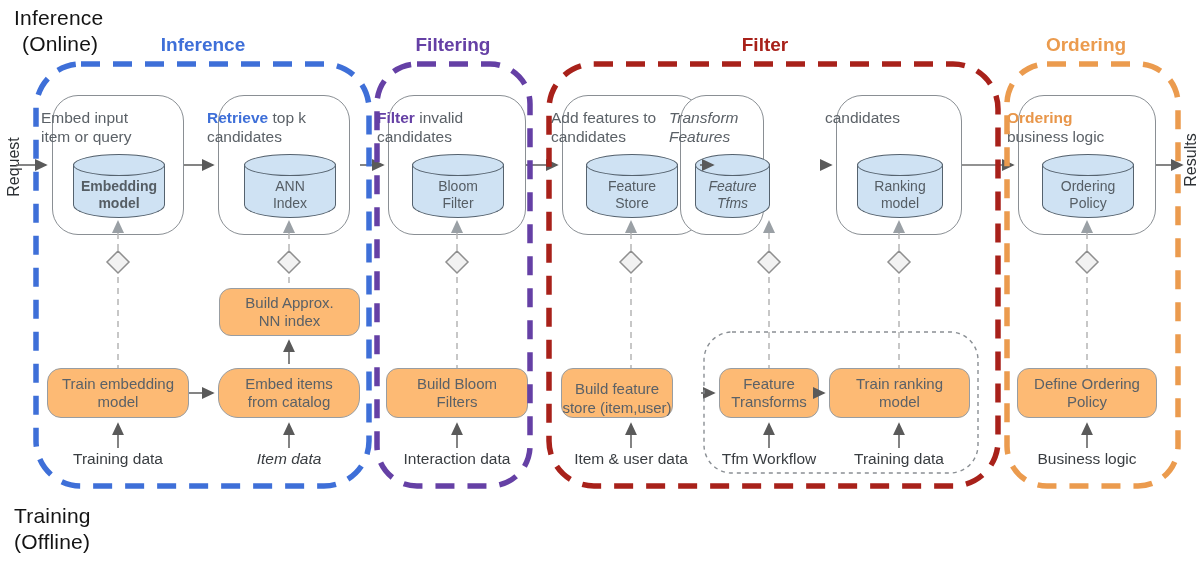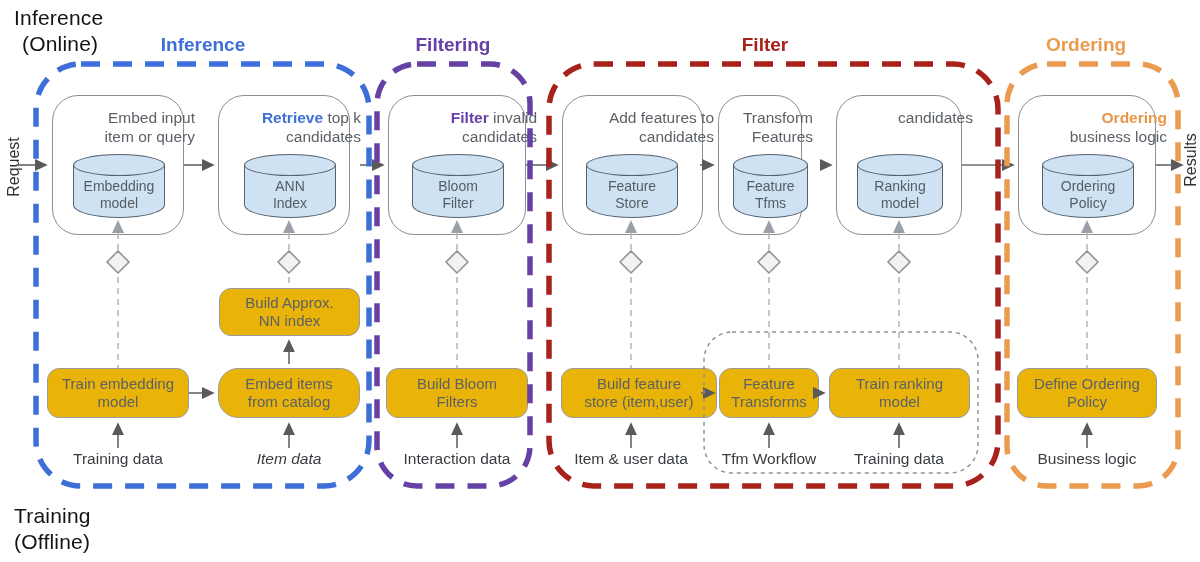--- a/index.html
+++ b/index.html
@@ -25,21 +25,21 @@
   .t-blue   { color:#3e6fd8; }
   .t-purple { color:#6540a5; }
   .t-red    { color:#a8211a; }
   .t-orange { color:#eb9b4e; }
   
   .obox {
     position:absolute; top:95px; height:140px; background:#ffffff;
     border:1.6px solid #8a8f94; border-radius:26px; box-sizing:border-box; z-index:2;
   }
   .obox-title {
-    position:absolute; top:12px; left:-12px; right:-12px; text-align:right;
+    position:absolute; top:12px; left:-12px; right:-12px; text-align:left;
     font-size:15.5px; line-height:19px; color:#5b6167;
   }
   .ac { font-weight:700; }
   .ac-blue   { color:#3e6fd8; }
   .ac-purple { color:#6540a5; }
   .ac-red    { color:#a8211a; }
   .ac-orange { color:#e8964a; }
   
   .cyl { position:absolute; top:58px; height:64px; z-index:2; }
   .cyl-top {
@@ -50,21 +50,21 @@
     position:absolute; left:0; right:0; top:10px; bottom:0; background:#cfe2f3;
     border:1.6px solid #55626e; border-top:none; box-sizing:border-box;
     border-radius:0 0 50% 50% / 0 0 13px 13px; z-index:1;
   }
   .cyl-text {
     position:absolute; left:-10px; right:-10px; top:24px; text-align:center;
     font-size:14px; line-height:17px; color:#555d64; z-index:3;
   }
   
   .bbox {
-    position:absolute; background:#eab308; border:1.4px solid #989da2;
+    position:absolute; background:#fdba74; border:1.4px solid #989da2;
     border-radius:12px; box-sizing:border-box; z-index:2;
     display:flex; flex-direction:column; justify-content:center;
     text-align:center; font-size:15px; line-height:18.5px; color:#5b6167;
   }
   
   .inlabel {
     position:absolute; top:450px; width:170px; text-align:center;
     font-size:15.5px; color:#393d41; z-index:2;
   }
   
@@ -90,21 +90,21 @@
   <div class="sec-title t-blue" style="left:113px;">Inference</div>
   <div class="sec-title t-purple" style="left:363px;">Filtering</div>
   <div class="sec-title t-red" style="left:675px;">Filter</div>
   <div class="sec-title t-orange" style="left:996px;">Ordering</div>
 
   <div class="obox" style="left:52px; width:132px;">
     <div class="obox-title">
       <div><span>Embed input</span></div>
       <div>item or query</div>
     </div>
-    <div class="cyl" style="left:20px; width:92px;">
+    <div class="cyl" style="left:20px; width:92px;font-weight:bold;">
       <div class="cyl-body"></div>
       <div class="cyl-top"></div>
       <div class="cyl-text">
         <div>Embedding</div>
         <div>model</div>
       </div>
     </div>
   </div>
 
   <div class="obox" style="left:218px; width:132px;">
@@ -145,21 +145,21 @@
     <div class="cyl" style="left:23px; width:92px;">
       <div class="cyl-body"></div>
       <div class="cyl-top"></div>
       <div class="cyl-text">
         <div>Feature</div>
         <div>Store</div>
       </div>
     </div>
   </div>
 
-  <div class="obox" style="left:718px; width:84px;">
+  <div class="obox" style="left:680px; width:84px;font-style:italic;">
     <div class="obox-title">
       <div><span>Transform</span></div>
       <div>Features</div>
     </div>
     <div class="cyl" style="left:14px; width:75px;">
       <div class="cyl-body"></div>
       <div class="cyl-top"></div>
       <div class="cyl-text">
         <div>Feature</div>
         <div>Tfms</div>
@@ -189,37 +189,37 @@
     <div class="cyl" style="left:23px; width:92px;">
       <div class="cyl-body"></div>
       <div class="cyl-top"></div>
       <div class="cyl-text">
         <div>Ordering</div>
         <div>Policy</div>
       </div>
     </div>
   </div>
 
-  <div class="bbox" style="left:47px;   top:368px; width:142px; height:50px;">
+  <div class="bbox" style="left:47px;   top:368px; width:142px; height:50px;border-radius:14px;">
     <div>Train embedding</div>
       <div>model</div>
   </div>
   <div class="bbox" style="left:218px;  top:368px; width:142px; height:50px;border-radius:20px;">
     <div>Embed items</div>
       <div>from catalog</div>
   </div>
   <div class="bbox" style="left:219px;  top:288px; width:141px; height:48px;">
     <div>Build Approx.</div>
       <div>NN index</div>
   </div>
   <div class="bbox" style="left:386px;  top:368px; width:142px; height:50px;">
     <div>Build Bloom</div>
       <div>Filters</div>
   </div>
-  <div class="bbox" style="left:561px;  top:368px; width:156px; height:50px;">
+  <div class="bbox" style="left:561px;  top:368px; width:112px; height:50px;justify-content:flex-end;">
     <div>Build feature</div>
       <div>store (item,user)</div>
   </div>
   <div class="bbox" style="left:719px;  top:368px; width:100px; height:50px;">
     <div>Feature</div>
       <div>Transforms</div>
   </div>
   <div class="bbox" style="left:829px;  top:368px; width:141px; height:50px;">
     <div>Train ranking</div>
       <div>model</div>

